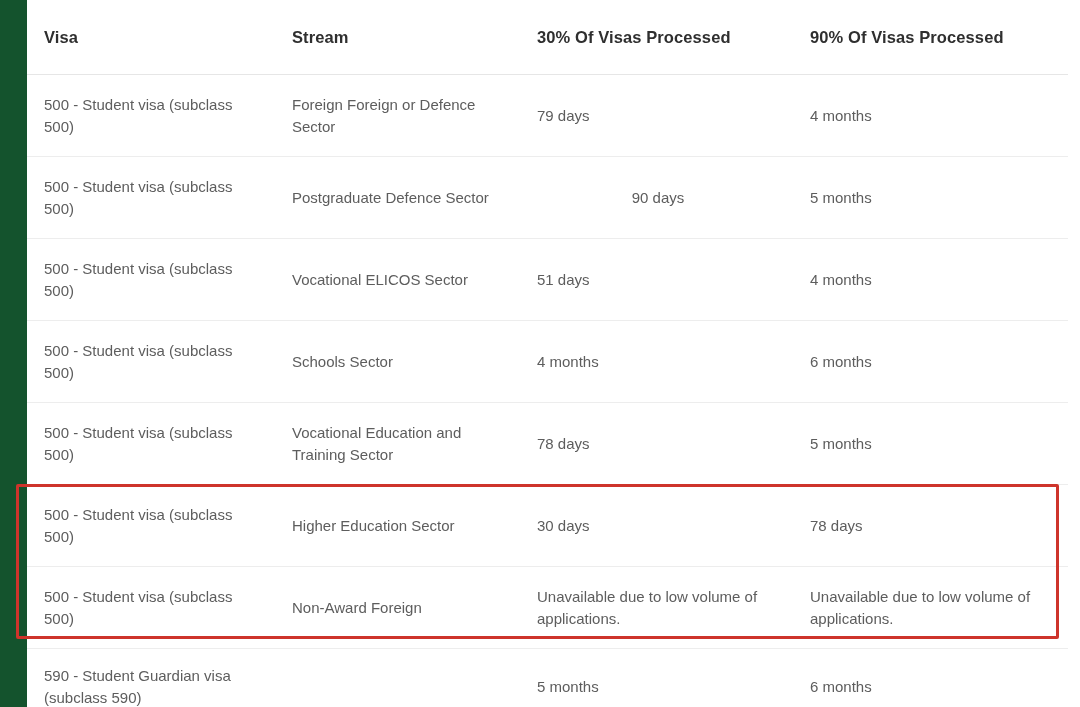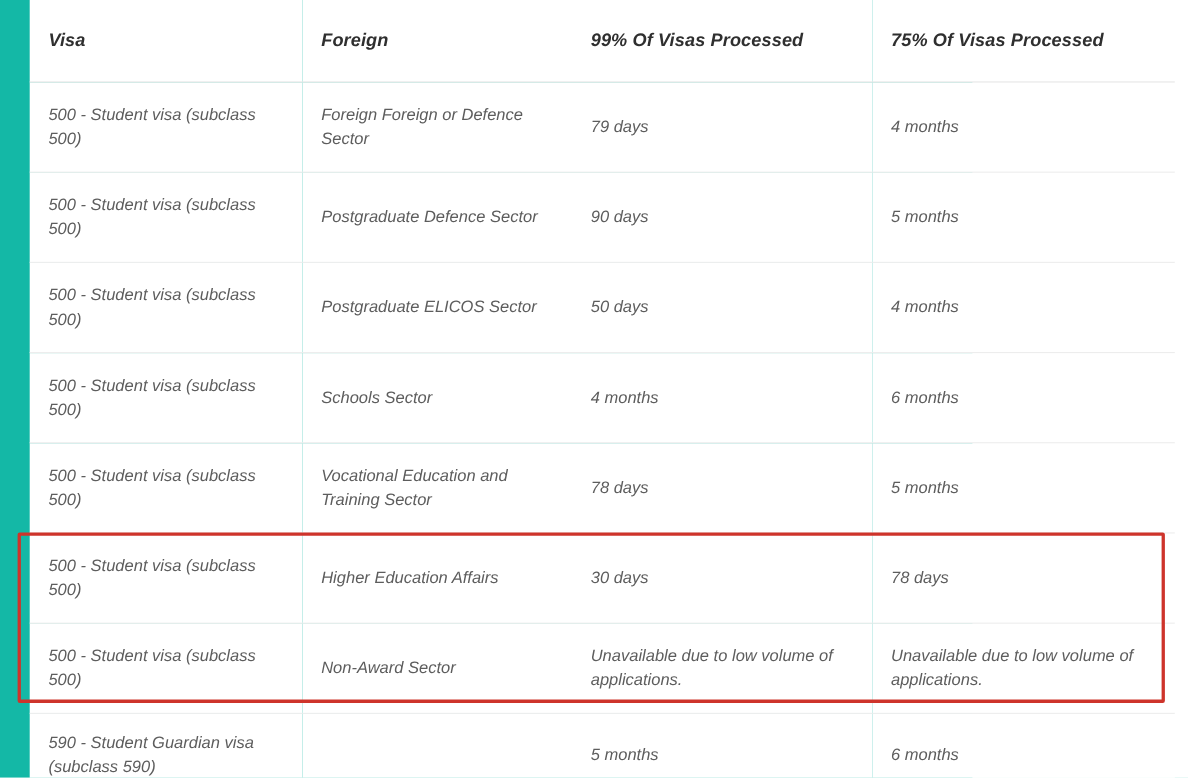--- a/index.html
+++ b/index.html
@@ -13,22 +13,21 @@
     font-family: "Liberation Sans", "DejaVu Sans", sans-serif;
     -webkit-font-smoothing: antialiased;
     overflow: hidden;
     position: relative;
   }
 
   #page {
     position: relative;
     width: 884px;
     height: 707px;
-    background: #14b8a6;
-    font-style: italic;
+    background: #14532d;
   }
 
   
   .visa-table {
     position: absolute;
     left: 27px;
     top: 0px;
     width: 1041px;
     border-collapse: collapse;
     table-layout: fixed;
@@ -116,23 +115,23 @@
   <table class="visa-table">
     <colgroup>
       <col class="c-visa">
       <col class="c-stream">
       <col class="c-p75">
       <col class="c-p90">
     </colgroup>
     <thead>
       <tr>
         <th class="th-first" style="color: rgb(47, 47, 47); border-bottom-color: rgb(230, 230, 230);">Visa</th>
-        <th style="color: rgb(47, 47, 47); border-bottom-color: rgb(230, 230, 230);">Foreign</th>
-        <th style="color: rgb(47, 47, 47); border-bottom-color: rgb(230, 230, 230);">99% Of Visas Processed</th>
-        <th style="color: rgb(47, 47, 47); border-bottom-color: rgb(230, 230, 230);">75% Of Visas Processed</th>
+        <th style="color: rgb(47, 47, 47); border-bottom-color: rgb(230, 230, 230);">Stream</th>
+        <th style="color: rgb(47, 47, 47); border-bottom-color: rgb(230, 230, 230);">30% Of Visas Processed</th>
+        <th style="color: rgb(47, 47, 47); border-bottom-color: rgb(230, 230, 230);">90% Of Visas Processed</th>
       </tr>
     </thead>
     <tbody id="table-body">
         <tr>
           <td class="col-visa" style="color: rgb(93, 93, 93); border-bottom-color: rgb(237, 237, 237);">
             <span class="cell-text">500 - Student visa (subclass 500)</span>
           </td>
           <td class="col-stream" style="color: rgb(93, 93, 93); border-bottom-color: rgb(237, 237, 237);">
             <span class="cell-text">Foreign Foreign or Defence Sector</span>
           </td>
@@ -143,36 +142,36 @@
             <span class="cell-text">4 months</span>
           </td>
         </tr>
         <tr>
           <td class="col-visa" style="color: rgb(93, 93, 93); border-bottom-color: rgb(237, 237, 237);">
             <span class="cell-text">500 - Student visa (subclass 500)</span>
           </td>
           <td class="col-stream" style="color: rgb(93, 93, 93); border-bottom-color: rgb(237, 237, 237);">
             <span class="cell-text">Postgraduate Defence Sector</span>
           </td>
-          <td class="col-p75" style="color: rgb(93, 93, 93); border-bottom-color: rgb(237, 237, 237);">
+          <td class="col-p75" style="color: rgb(93, 93, 93); border-bottom-color: rgb(237, 237, 237); text-align: center;">
             <span class="cell-text">90 days</span>
           </td>
           <td class="col-p90" style="color: rgb(93, 93, 93); border-bottom-color: rgb(237, 237, 237);">
             <span class="cell-text">5 months</span>
           </td>
         </tr>
         <tr>
           <td class="col-visa" style="color: rgb(93, 93, 93); border-bottom-color: rgb(237, 237, 237);">
             <span class="cell-text">500 - Student visa (subclass 500)</span>
           </td>
           <td class="col-stream" style="color: rgb(93, 93, 93); border-bottom-color: rgb(237, 237, 237);">
-            <span class="cell-text">Postgraduate ELICOS Sector</span>
-          </td>
-          <td class="col-p75" style="color: rgb(93, 93, 93); border-bottom-color: rgb(237, 237, 237);">
-            <span class="cell-text">50 days</span>
+            <span class="cell-text">Vocational ELICOS Sector</span>
+          </td>
+          <td class="col-p75" style="color: rgb(93, 93, 93); border-bottom-color: rgb(237, 237, 237);">
+            <span class="cell-text">51 days</span>
           </td>
           <td class="col-p90" style="color: rgb(93, 93, 93); border-bottom-color: rgb(237, 237, 237);">
             <span class="cell-text">4 months</span>
           </td>
         </tr>
         <tr>
           <td class="col-visa" style="color: rgb(93, 93, 93); border-bottom-color: rgb(237, 237, 237);">
             <span class="cell-text">500 - Student visa (subclass 500)</span>
           </td>
           <td class="col-stream" style="color: rgb(93, 93, 93); border-bottom-color: rgb(237, 237, 237);">
@@ -197,35 +196,35 @@
           </td>
           <td class="col-p90" style="color: rgb(93, 93, 93); border-bottom-color: rgb(237, 237, 237);">
             <span class="cell-text">5 months</span>
           </td>
         </tr>
         <tr>
           <td class="col-visa" style="color: rgb(93, 93, 93); border-bottom-color: rgb(237, 237, 237);">
             <span class="cell-text">500 - Student visa (subclass 500)</span>
           </td>
           <td class="col-stream" style="color: rgb(93, 93, 93); border-bottom-color: rgb(237, 237, 237);">
-            <span class="cell-text">Higher Education Affairs</span>
+            <span class="cell-text">Higher Education Sector</span>
           </td>
           <td class="col-p75" style="color: rgb(93, 93, 93); border-bottom-color: rgb(237, 237, 237);">
             <span class="cell-text">30 days</span>
           </td>
           <td class="col-p90" style="color: rgb(93, 93, 93); border-bottom-color: rgb(237, 237, 237);">
             <span class="cell-text">78 days</span>
           </td>
         </tr>
         <tr>
           <td class="col-visa" style="color: rgb(93, 93, 93); border-bottom-color: rgb(237, 237, 237);">
             <span class="cell-text">500 - Student visa (subclass 500)</span>
           </td>
           <td class="col-stream" style="color: rgb(93, 93, 93); border-bottom-color: rgb(237, 237, 237);">
-            <span class="cell-text">Non-Award Sector</span>
+            <span class="cell-text">Non-Award Foreign</span>
           </td>
           <td class="col-p75" style="color: rgb(93, 93, 93); border-bottom-color: rgb(237, 237, 237);">
             <span class="cell-text">Unavailable due to low volume of applications.</span>
           </td>
           <td class="col-p90" style="color: rgb(93, 93, 93); border-bottom-color: rgb(237, 237, 237);">
             <span class="cell-text">Unavailable due to low volume of applications.</span>
           </td>
         </tr>
         <tr class="last-row">
           <td class="col-visa" style="color: rgb(93, 93, 93); border-bottom-color: rgb(237, 237, 237);">

